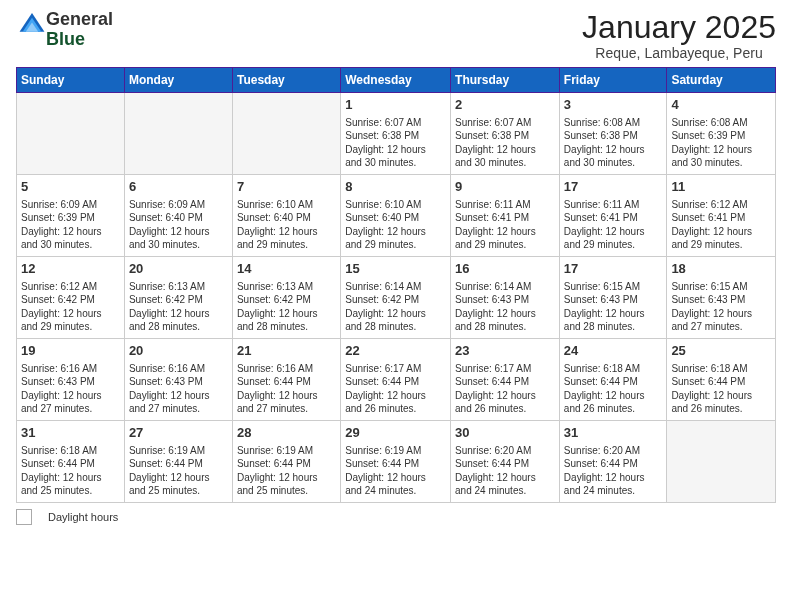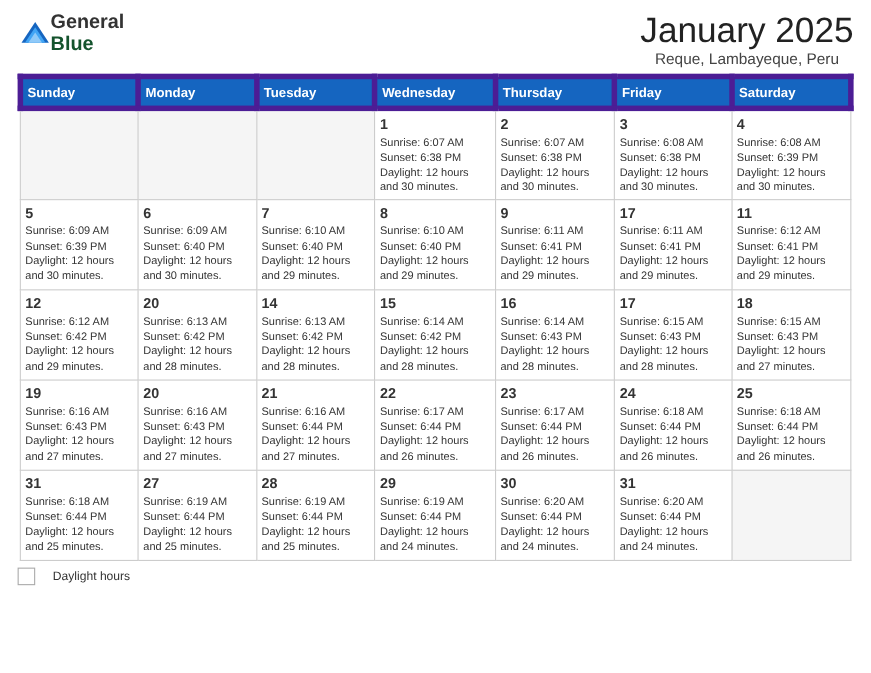--- a/index.html
+++ b/index.html
@@ -17,21 +17,21 @@
       padding: 10px 16px 10px 16px;
     }
     .header {
       display: flex;
       justify-content: space-between;
       align-items: flex-start;
       margin-bottom: 6px;
     }
     .logo {
       display: flex;
-      align-items: flex-end;
+      align-items: flex-start;
     }
     .logo-text {
       font-size: 18px;
       font-weight: bold;
       line-height: 1.1;
     }
     .logo-general { color: #333; }
     .logo-blue { color: #14532d; }
     .logo-icon {
       width: 28px;
@@ -56,21 +56,21 @@
       border-collapse: collapse;
       font-size: 10.5px;
     }
     .calendar-table thead tr th {
       background: #1565c0;
       color: #fff;
       padding: 5px 4px;
       text-align: left;
       font-size: 12px;
       font-weight: bold;
-      border: 5px solid #4c1d95;
+      border: 1px solid #4c1d95;
     }
     .calendar-table tbody tr td {
       border: 1px solid #ccc;
       vertical-align: top;
       padding: 3px 4px;
       height: 82px;
       width: 113px;
       background: #fff;
       color: #333;
       font-size: 10px;

